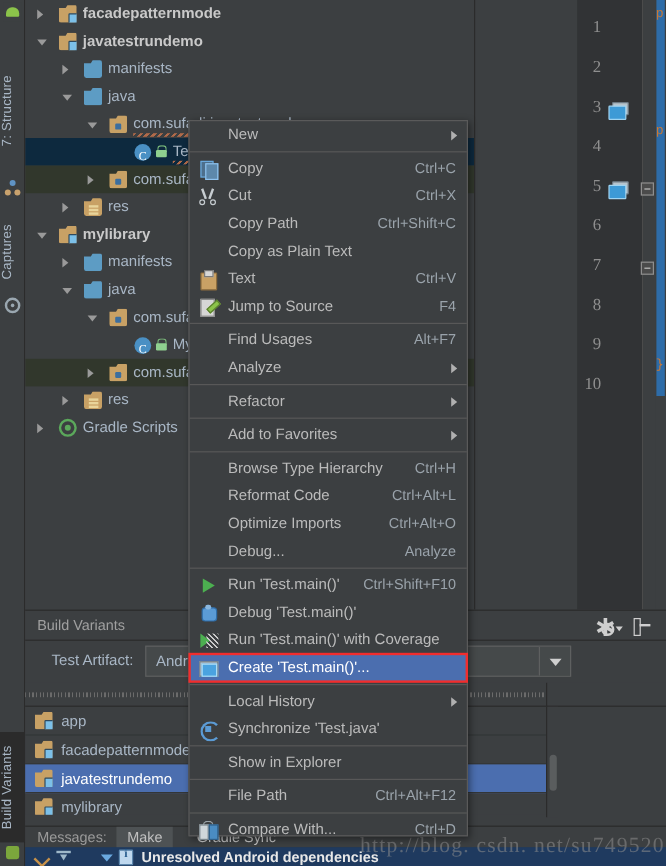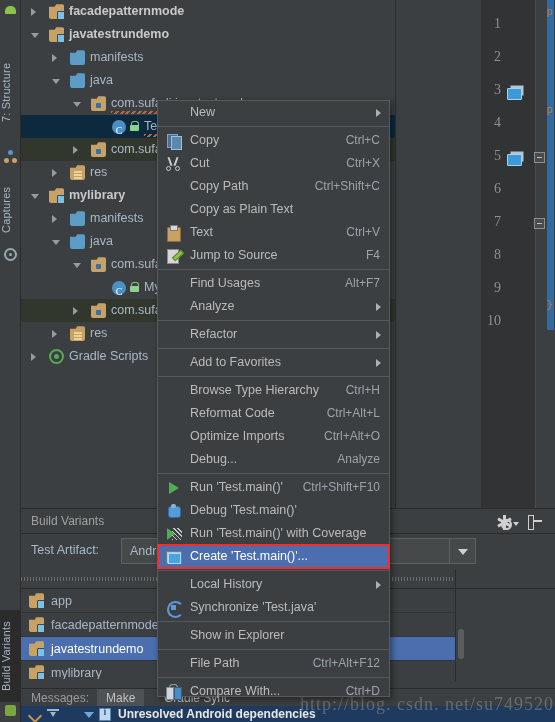--- a/index.html
+++ b/index.html
@@ -127,21 +127,21 @@
   .gear span:nth-child(3){transform:rotate(120deg);}
   .caret{position:absolute;right:36px;top:13px;width:0;height:0;
          border-top:4px solid #cfcfcf;border-left:3px solid transparent;border-right:3px solid transparent;}
   .hidep{position:absolute;right:13px;top:6px;width:14px;height:13px;}
   .hidep::before{content:"";position:absolute;left:0;top:0;width:4px;height:13px;
     border:1px solid #cfcfcf;}
   .hidep::after{content:"";position:absolute;left:5px;top:5px;width:9px;height:2px;background:#cfcfcf;
     box-shadow:2px -3px 0 -1px #cfcfcf;}
 
   #bv-artifact{position:absolute;left:0;top:25px;width:100%;height:35px;}
-  #bv-artifact .lab{position:absolute;left:10px;top:9px;color:#a9b7c6;font-size:12.5px;}
+  #bv-artifact .lab{position:absolute;left:22px;top:9px;color:#a9b7c6;font-size:12.5px;}
   #bv-combo{position:absolute;left:100px;top:4px;width:355px;height:26px;
             background:#45494a;border:1px solid #5e6060;}
   #bv-combo .val{position:absolute;left:8px;top:5px;color:#a9b7c6;font-size:12.5px;}
   #bv-combo .btn{position:absolute;right:0;top:0;width:26px;height:24px;
                  border-left:1px solid #5e6060;background:#45494a;}
   #bv-combo .btn::after{content:"";position:absolute;left:8px;top:10px;width:0;height:0;
     border-top:6px solid #cfcfcf;border-left:5px solid transparent;border-right:5px solid transparent;}
 
   #bv-colhdr{position:absolute;left:0;top:60px;width:100%;height:20px;
              background:#3c3f41;border-bottom:1px solid #2b2b2b;}

